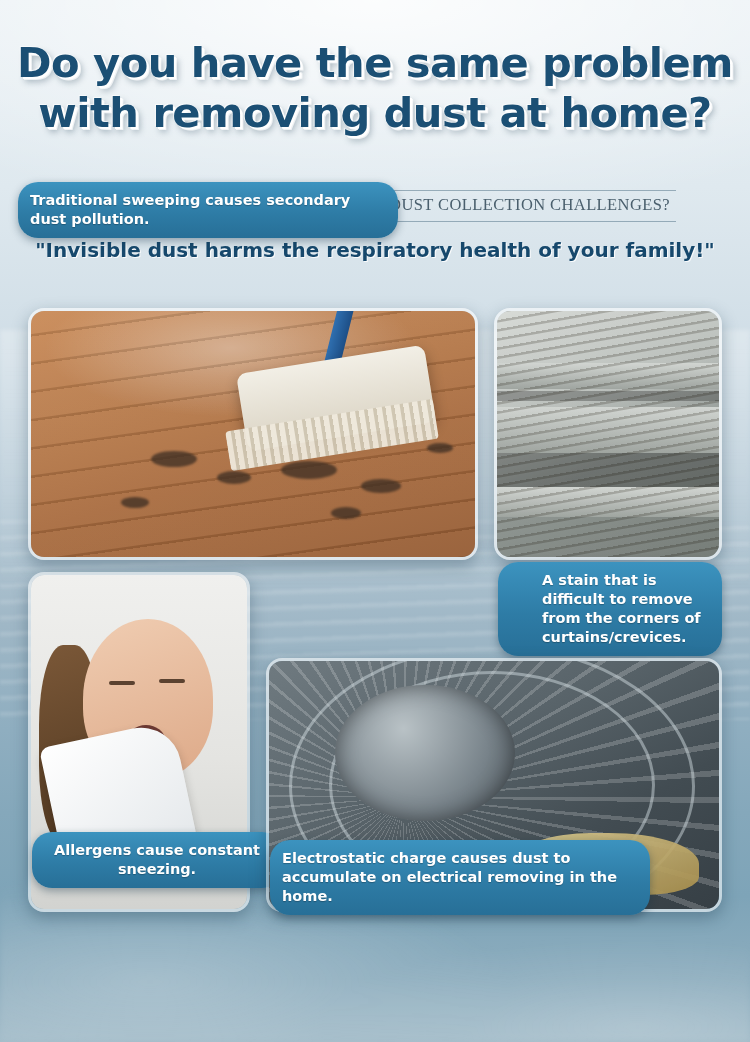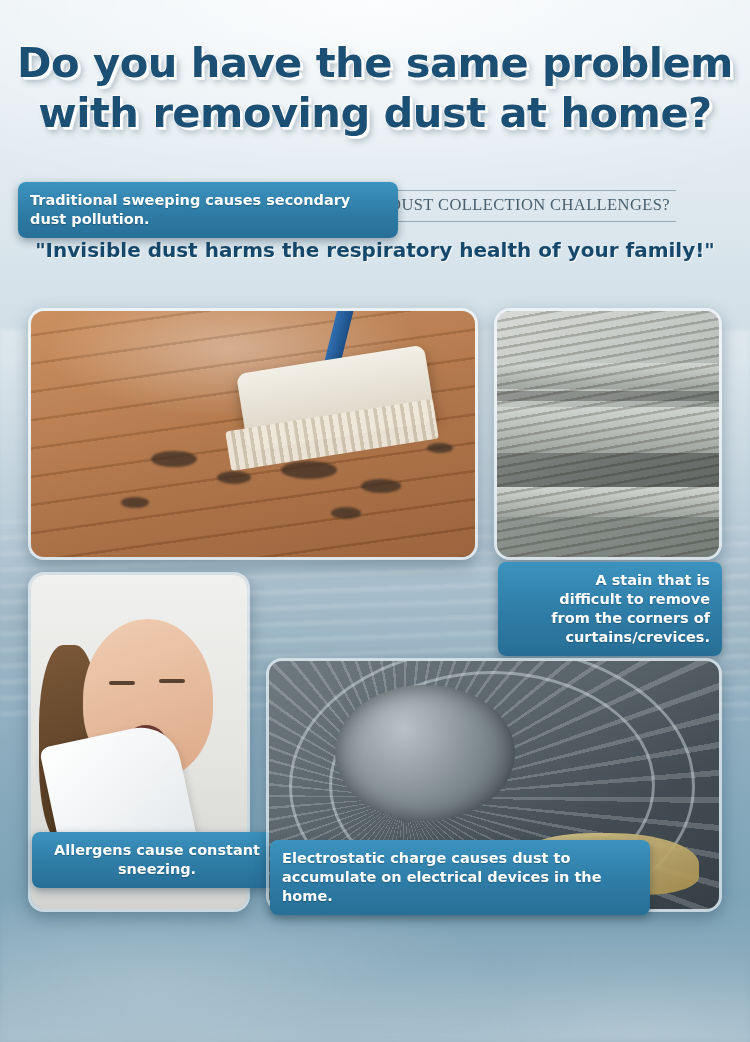--- a/index.html
+++ b/index.html
@@ -128,21 +128,21 @@
     box-sizing: border-box;
   }
   .photo {
     position: absolute;
     inset: 0;
     overflow: hidden;
   }
 
   .caption {
     position: absolute;
-    border-radius: 8px;
+    border-radius: 20px;
     background: linear-gradient(180deg, #3c93bf 0%, #2e7ca6 55%, #276f97 100%);
     color: #ffffff;
     font-family: "DejaVu Sans", sans-serif;
     font-weight: bold;
     font-size: 14.5px;
     line-height: 19px;
     padding: 9px 12px;
     box-sizing: border-box;
     box-shadow: 0 3px 8px rgba(20,50,70,0.4);
     text-shadow: 0 1px 1px rgba(0,0,0,0.25);
@@ -212,21 +212,21 @@
   .sill-rail {
     position: absolute; left: -10%; width: 120%;
     background: linear-gradient(180deg,#cfd3cf,#9aa09b);
   }
   .sill-grime {
     position: absolute; inset: 0;
     background: repeating-linear-gradient(170deg,
       rgba(60,55,45,0.25) 0px, rgba(60,55,45,0.25) 2px,
       rgba(255,255,255,0.05) 3px, rgba(255,255,255,0.05) 9px);
   }
-  #cap-sill { left: 498px; top: 562px; width: 224px; text-align: right; padding-left: 44px; }
+  #cap-sill { left: 498px; top: 562px; width: 224px; text-align: left; padding-left: 44px; }
 
   
   #card-sneeze { left: 28px; top: 572px; width: 222px; height: 340px; }
   #card-sneeze .photo {
     background: linear-gradient(180deg,#f0f0ee 0%, #e4e4e1 55%, #d2d3d0 100%);
   }
   .face {
     position: absolute;
     left: 52px; top: 44px;
     width: 130px; height: 160px;
@@ -391,16 +391,16 @@
 
   <div class="card" id="card-fan">
     <div class="photo">
       <div class="fan-grid"></div>
       <div class="fan-ring" style="left:20px;top:-16px;width:400px;height:276px;"></div>
       <div class="fan-ring" style="left:60px;top:10px;width:320px;height:222px;"></div>
       <div class="fan-hub"></div>
       <div class="fan-dust"></div>
     </div>
   </div>
-  <div class="caption" id="cap-fan">Electrostatic charge causes dust to accumulate on electrical devices in the home.</div>
+  <div class="caption" id="cap-fan">Electrostatic charge causes dust to accumulate on electrical removing in the home.</div>
 
 
 </div>
 
 </body></html>

